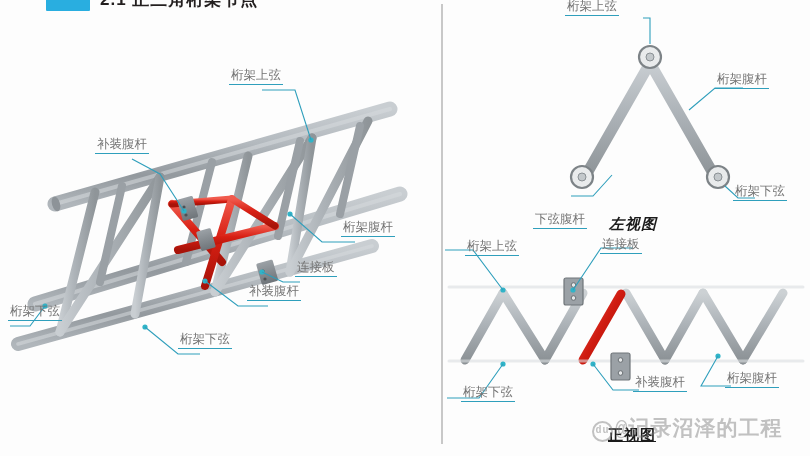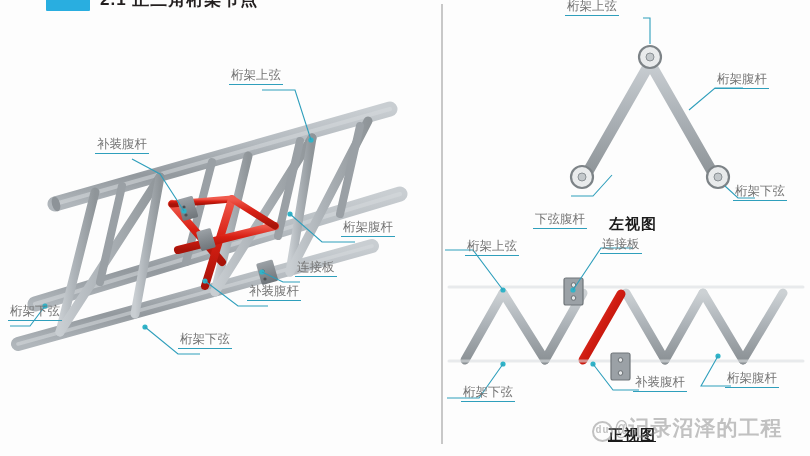--- a/index.html
+++ b/index.html
@@ -278,21 +278,21 @@
     <div class="callout" style="left:272px; top:73px;">
       <span class="txt">桁架腹杆</span>
     </div>
     <div class="callout" style="left:90px; top:183px;margin-top:30px;">
       <span class="txt">下弦腹杆</span>
     </div>
     <div class="callout" style="left:290px; top:185px;">
       <span class="txt">桁架下弦</span>
     </div>
 
-    <div class="caption" style="left:166px; top:215px;">左视图</div>
+    <div class="caption" style="left:166px; top:215px;font-style:italic;">左视图</div>
   </div>
 
   <div class="panel" style="left:443px;top:238px;width:367px;height:218px;">
 
     <svg width="367" height="200" viewBox="0 0 367 200">
       <defs>
         <linearGradient id="tubeD" x1="0" y1="0" x2="0" y2="1">
           <stop offset="0%" stop-color="#ccd1d4"></stop>
           <stop offset="38%" stop-color="#b2b8bd"></stop>
           <stop offset="100%" stop-color="#8c9296"></stop>

